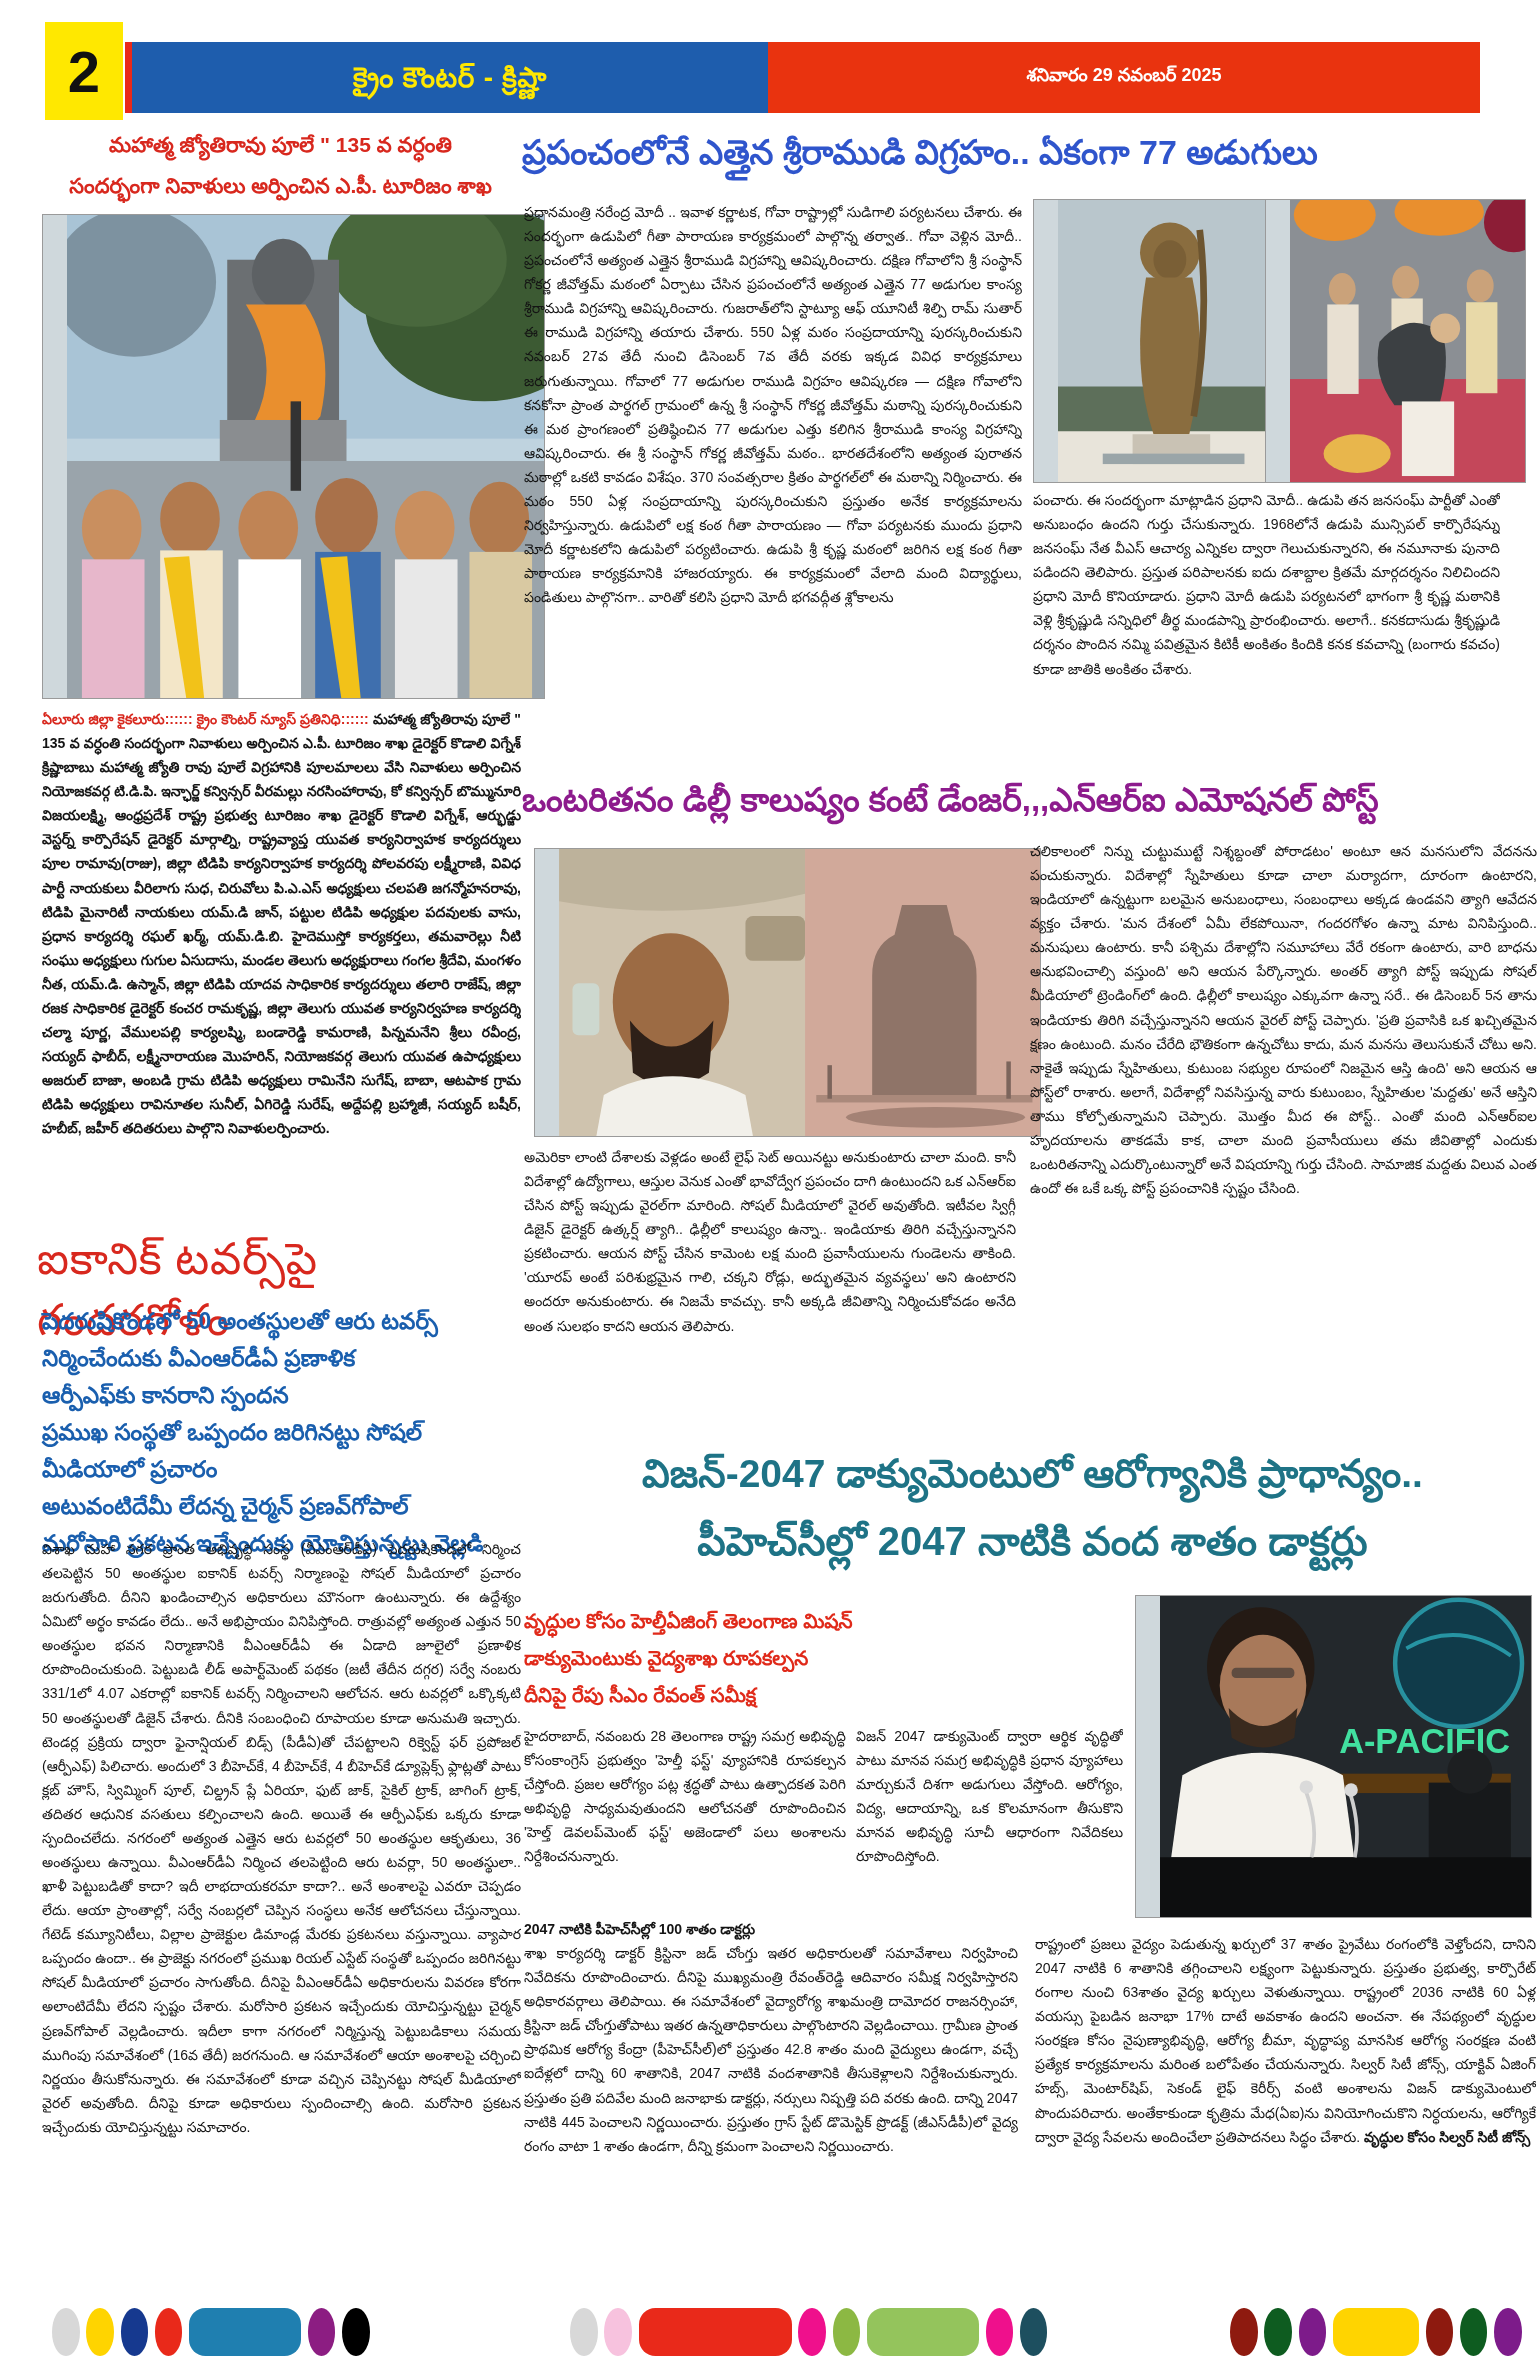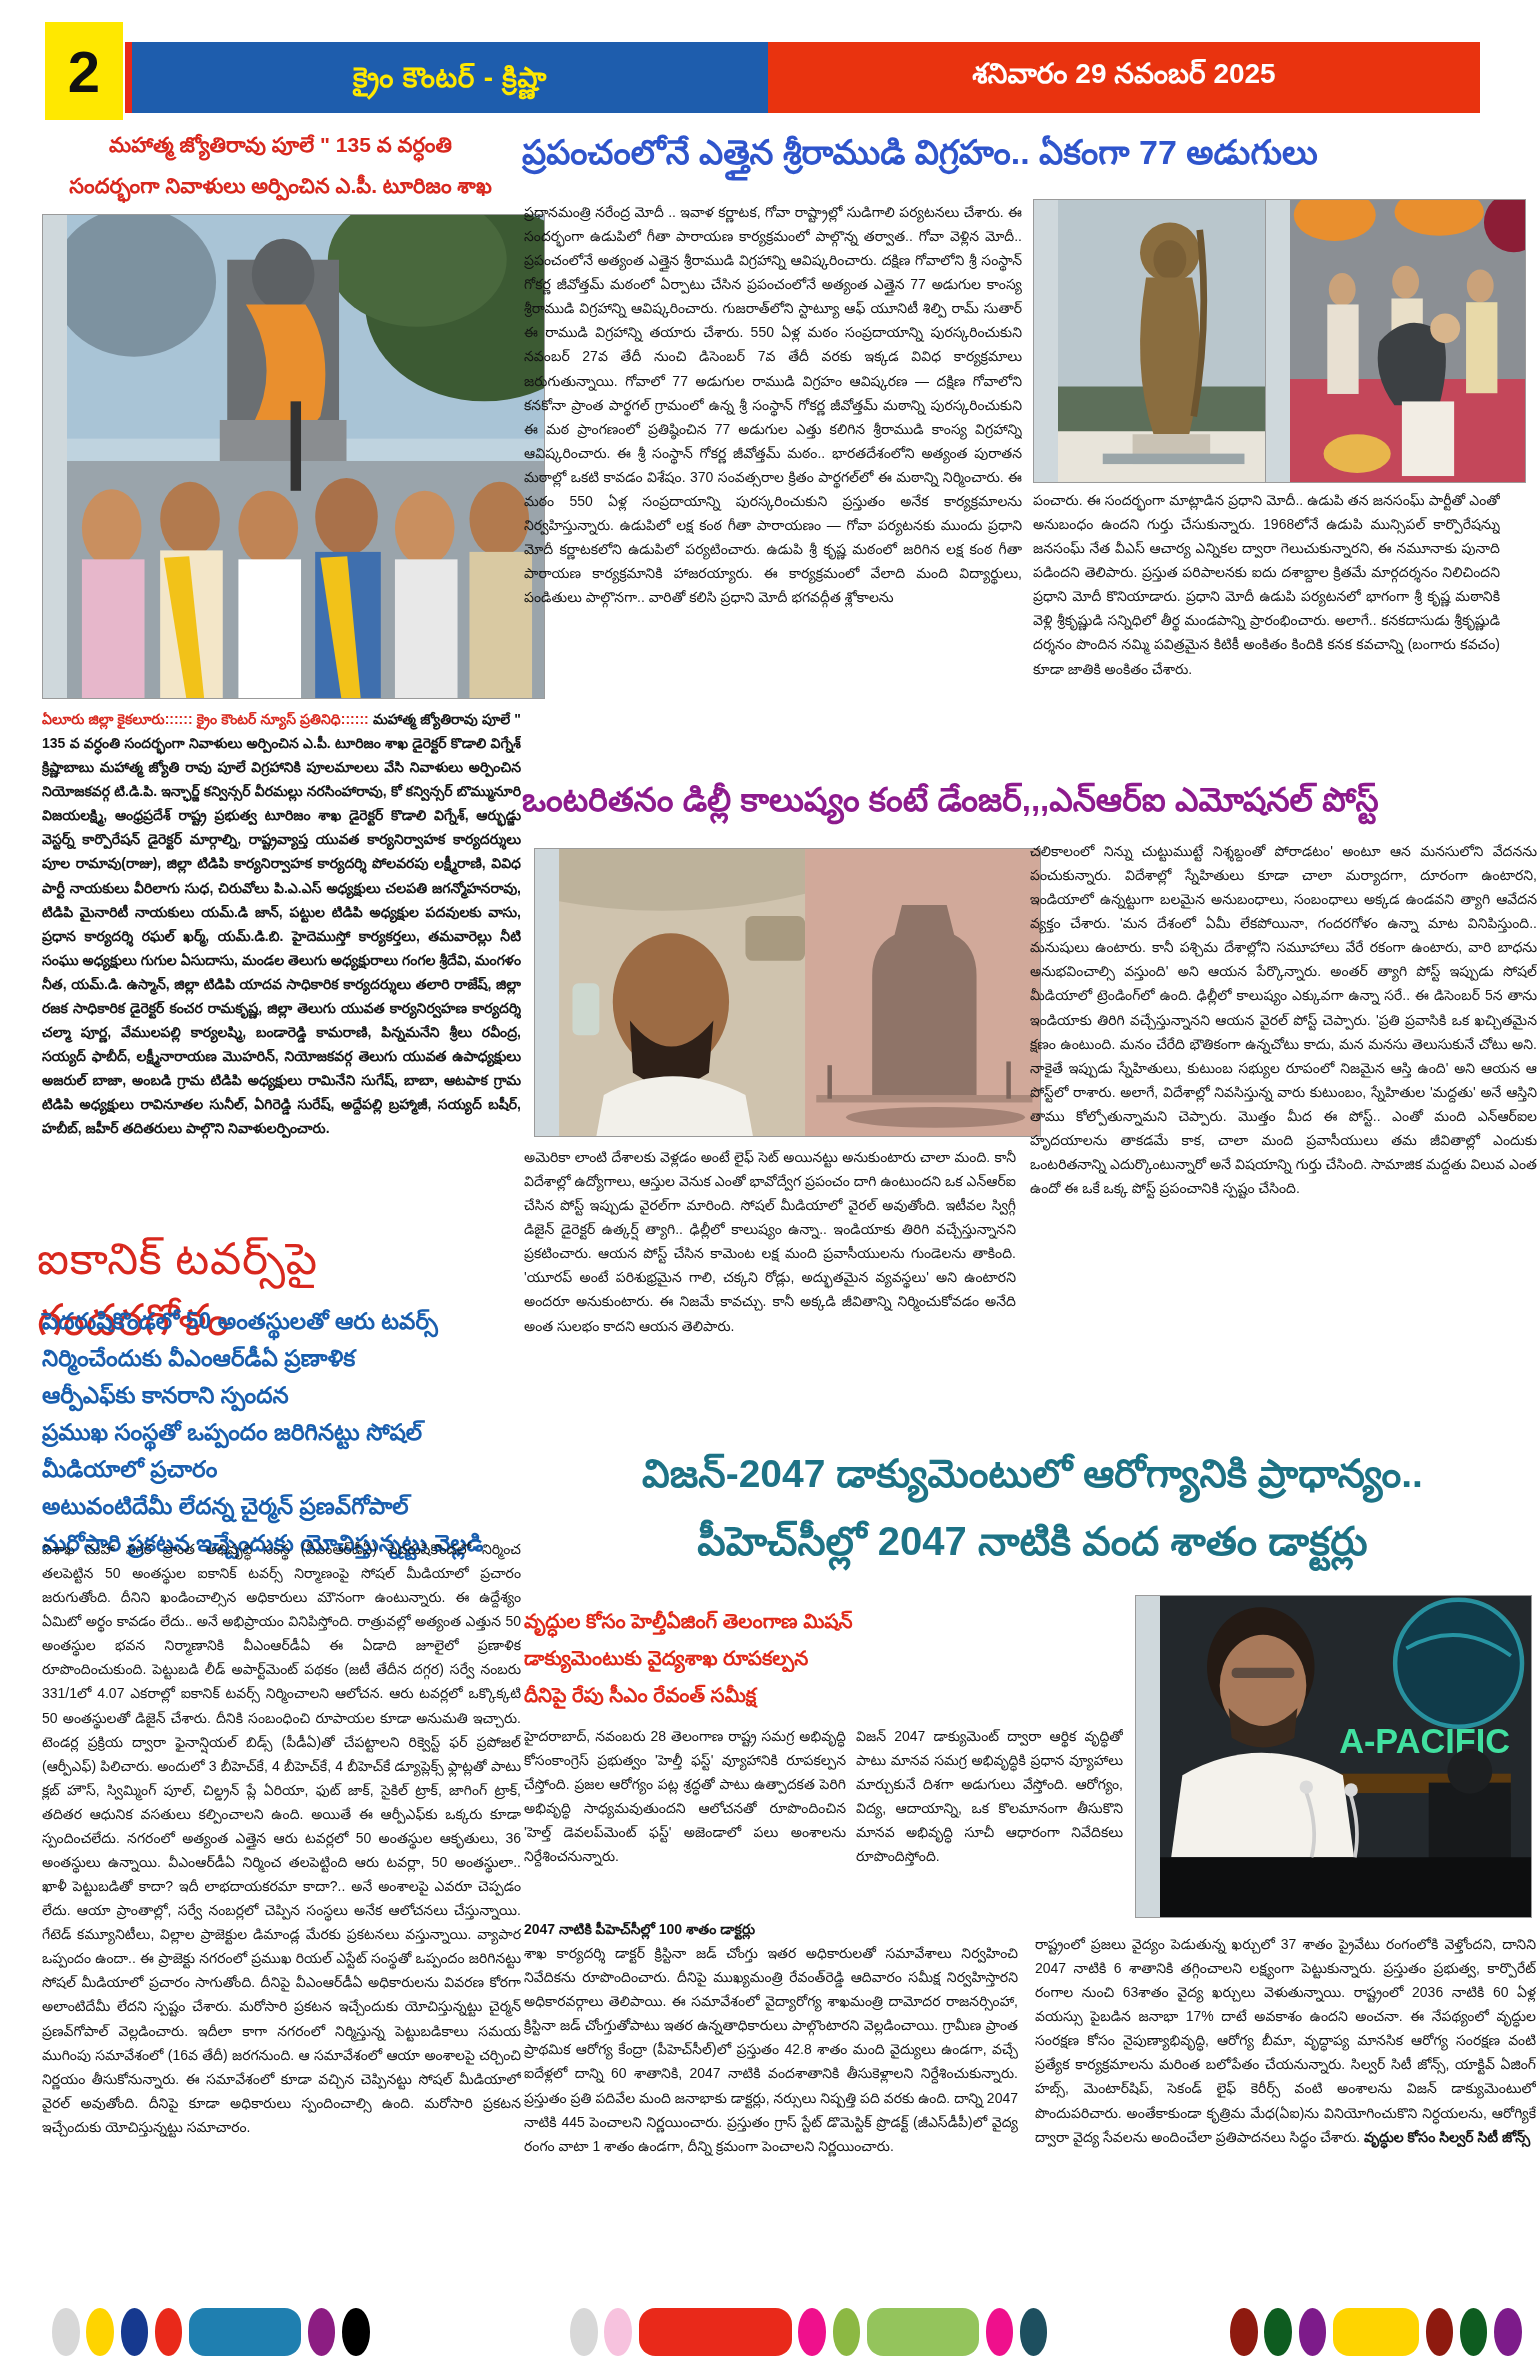--- a/index.html
+++ b/index.html
@@ -7,21 +7,21 @@
         font-family:"Liberation Sans", sans-serif;}
   
   .pagenum-box{position:absolute;left:45px;top:22.4px;width:78px;height:98px;background:#ffe800;
         display:flex;align-items:center;justify-content:center;font-size:58px;font-weight:bold;color:#111;}
   .red-strip{position:absolute;left:125px;top:42px;width:7.5px;height:71px;background:#e9291a;}
   .masthead-bar{position:absolute;left:132px;top:42px;width:636px;height:71px;background:#1e5dad;
         display:flex;align-items:center;justify-content:center;}
   .masthead-bar .t{color:#ffe800;font-size:28px;font-weight:bold;letter-spacing:0.7px;margin-top:8px;}
   .date-bar{position:absolute;left:768px;top:42px;width:712px;height:71px;background:#e9330f;
         display:flex;align-items:center;justify-content:center;}
-  .date-bar .t{color:#ffffff;font-size:28px;font-weight:bold;}
+  .date-bar .t{color:#ffffff;font-size:18px;font-weight:bold;}
   
   .body-text{color:#141414;font-size:14px;line-height:1.72;text-align:justify;overflow:hidden;}
   .lead-red{color:#d8281e;font-weight:bold;}
   .crosshead{font-weight:bold;color:#141414;}
   
   .phule-head{position:absolute;left:30px;top:125px;width:501px;text-align:center;color:#d8281e;
         font-size:21px;font-weight:bold;line-height:1.95;}
   .photo-frame{position:absolute;border:0.7px solid #9a9a9a;overflow:hidden;background:#cfd8dc;padding-left:24px;}
   .phule-caption{position:absolute;left:42px;top:707px;width:479px;height:513px;font-weight:600;}
   

